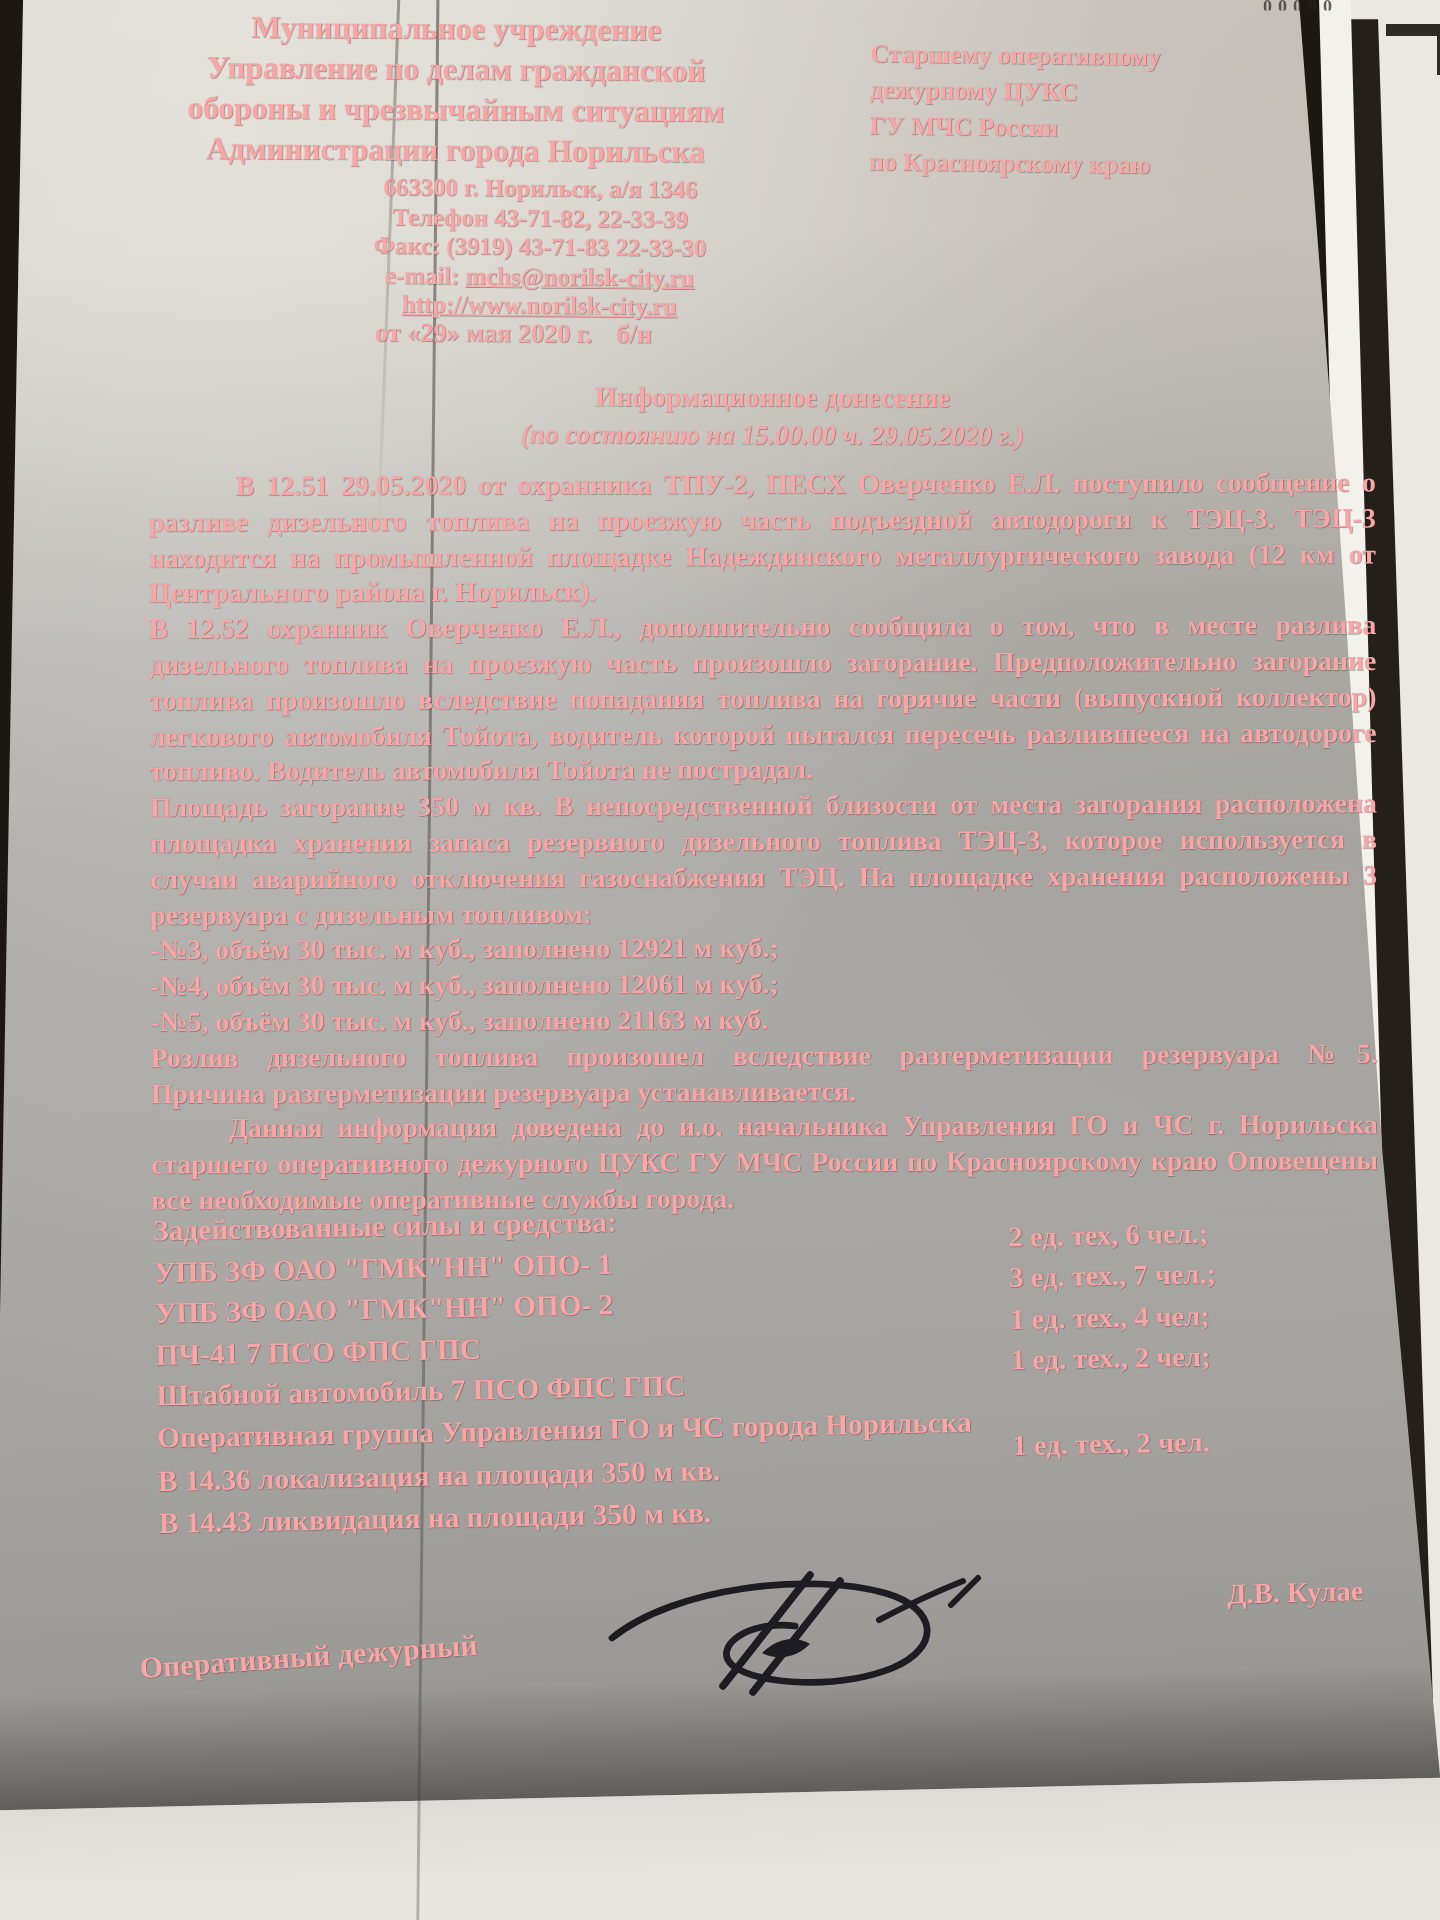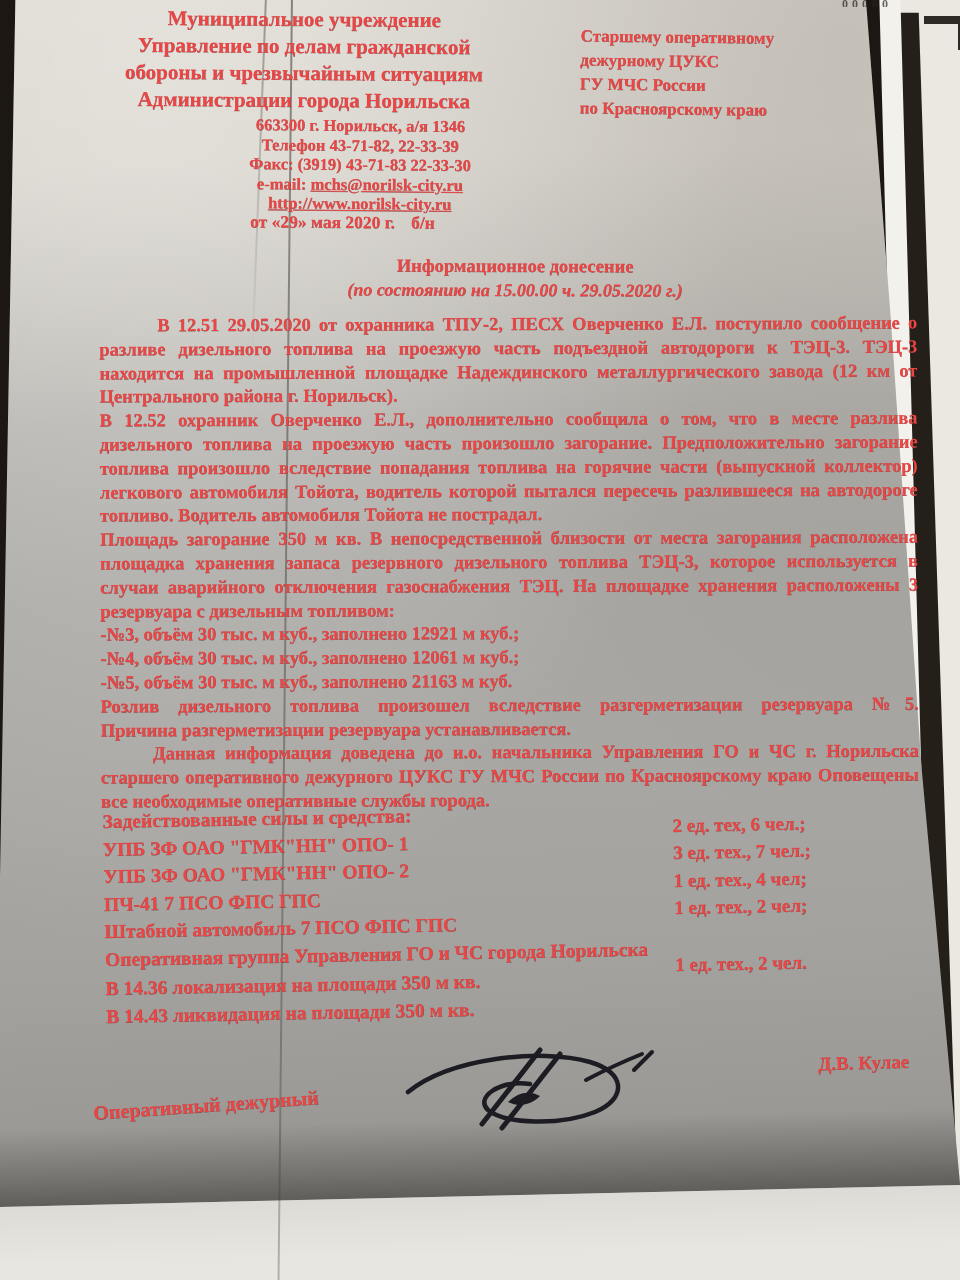--- a/index.html
+++ b/index.html
@@ -36,21 +36,21 @@
     transform:rotate(-1.3deg);
   }
   .crease{position:absolute;transform-origin:top left;}
   .crease-long{left:291px;top:-6px;height:1300px;width:2px;
     background:linear-gradient(180deg,rgba(58,52,46,.55),rgba(58,52,46,.30));
     transform:rotate(0.6deg);}
   .crease-short{left:265px;top:-4px;height:360px;width:1.5px;
     background:linear-gradient(180deg,rgba(58,52,46,.45),rgba(58,52,46,0));
     transform:rotate(2.2deg);}
   
-  .txt{color:#ef4444;text-shadow:0.3px 0.3px 0.6px rgba(35,32,38,.55);font-family:Liberation Serif, serif;}
+  .txt{color:#fca5a5;text-shadow:0.3px 0.3px 0.6px rgba(35,32,38,.55);font-family:Liberation Serif, serif;}
   .content{position:absolute;inset:0;}
   .sender{
     position:absolute;left:78px;top:6px;width:452px;text-align:center;
     font-weight:bold;font-size:21px;line-height:27px;transform:rotate(0.4deg);
   }
   .recipient{
     position:absolute;left:580px;top:26px;width:270px;
     font-weight:bold;font-size:17px;line-height:24px;transform:rotate(0.7deg);
   }
   .contacts{

